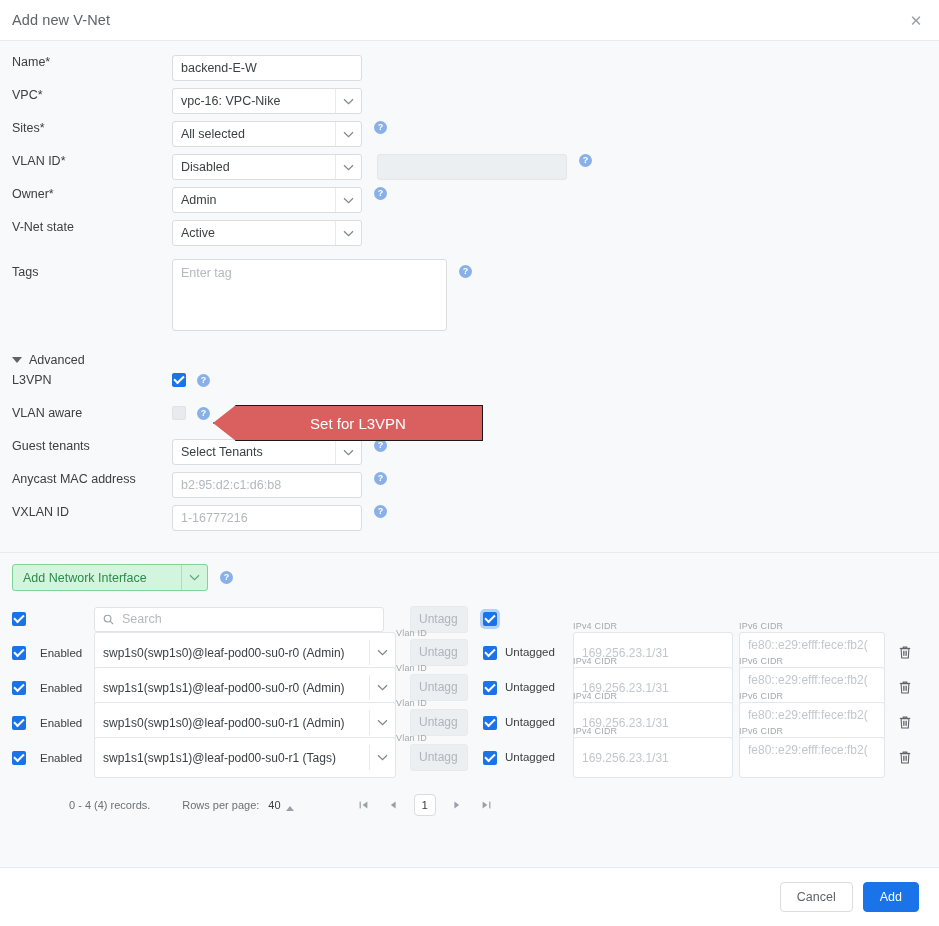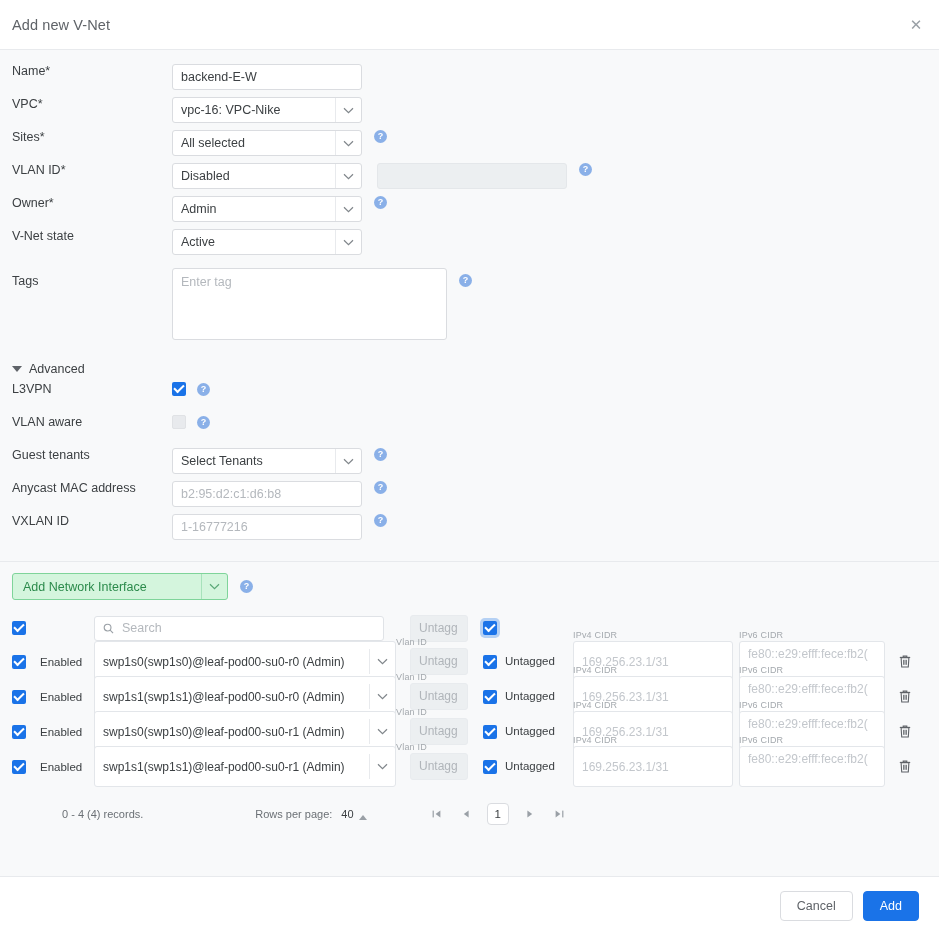--- a/index.html
+++ b/index.html
@@ -10,21 +10,21 @@
   body {
     width: 939px; height: 926px;
     font-family: "Liberation Sans", sans-serif;
     color: #3c4043;
     overflow: hidden;
     position: relative;
   }
 
   
   .dialog-header {
-    height: 50px;
+    height: 41px;
     display: flex; align-items: center;
     padding: 0 14px 0 12px;
     background: #ffffff;
     border-bottom: 1px solid #e8eaed;
     justify-content: space-between;
   }
   .dialog-title {
     font-size: 14.5px;
     color: #5f6368;
     letter-spacing: .1px;
@@ -194,21 +194,21 @@
   }
   .btn-add-nif {
     height: 27px;
     background: #d4f5dd;
     border: 1px solid #7fd49a;
     border-radius: 3px;
     color: #2b8a4b;
     font-size: 12.5px;
     display: flex; align-items: center;
     padding: 0 0 0 10px;
-    width: 216px;
+    width: 196px;
     justify-content: space-between;
     cursor: pointer;
   }
   .btn-add-nif .caret { border-left: 1px solid #a7e2bb; color: #5aa877; height: 25px; }
 
   .table-wrap { margin-top: 12px; }
   .trow {
     display: flex; align-items: center;
     padding: 0 12px;
     height: 35px;
@@ -278,22 +278,22 @@
 
   
   .pagination {
     display: flex; align-items: center;
     padding: 0 12px;
     height: 40px;
     margin-top: 10px;
     font-size: 11px;
     color: #6b7075;
   }
-  .pg-records { margin-left: 14px; padding-left: 36px; }
-  .pg-rows { margin-left: 112px; display: flex; align-items: flex-end; }
+  .pg-records { margin-left: 21px; padding-left: 36px; }
+  .pg-rows { margin-left: 32px; display: flex; align-items: flex-end; }
   .pg-rows .rpp-val { margin-left: 9px; color: #3c4043; }
   .pg-rows .up-tri {
     width: 0;height: 0;
     border-left: 4px solid transparent;
     border-right: 4px solid transparent;
     border-bottom: 5px solid #9aa0a6;
     margin-left: 5px;
   }
   .pg-nav { margin-left: 62px; display: flex; align-items: center; gap: 13px; }
   .pg-btn {
@@ -467,20 +467,23 @@
   </div>
 
   <div class="form-row">
     <div class="form-label">VXLAN ID</div>
     <div class="ctl text-input">
       <span class="ph">1-16777216</span>
     </div>
     <div class="help">?</div>
   </div>
 
+  <div class="callout">
+    <span>Set for L3VPN</span>
+  </div>
 
   <div class="nif-button-row">
     <div class="btn-add-nif">
       <span>Add Network Interface</span>
       <span class="caret">
         <svg width="11" height="7" viewBox="0 0 11 7">
             <path d="M1 1.2 5.5 5.6 10 1.2" fill="none" stroke="currentColor" stroke-width="1.2"></path>
           </svg>
       </span>
     </div>
@@ -643,21 +646,21 @@
         </span>
       </div>
         </div>
         <div class="trow">
       <div class="col-cb">
         <span class="cb checked"></span>
       </div>
       <div class="col-enabled">Enabled</div>
       <div class="col-iface" style="width:302px;flex:0 0 302px;">
         <div class="cell-input">
-          <span class="sel-val">swp1s1(swp1s1)@leaf-pod00-su0-r1 (Admin)</span>
+          <span class="sel-val">swp1s1(swp1s1)@leaf-pod00-su0-r1 (Tags)</span>
           <span class="caret">
             <svg width="11" height="7" viewBox="0 0 11 7">
                   <path d="M1 1.2 5.5 5.6 10 1.2" fill="none" stroke="currentColor" stroke-width="1.2"></path>
                 </svg>
           </span>
         </div>
       </div>
       <div class="col-vlan" style="padding-left:14px;">
         <span class="minilabel">Vlan ID</span>
         <div class="cell-input vlan-disabled">Untagg</div>

